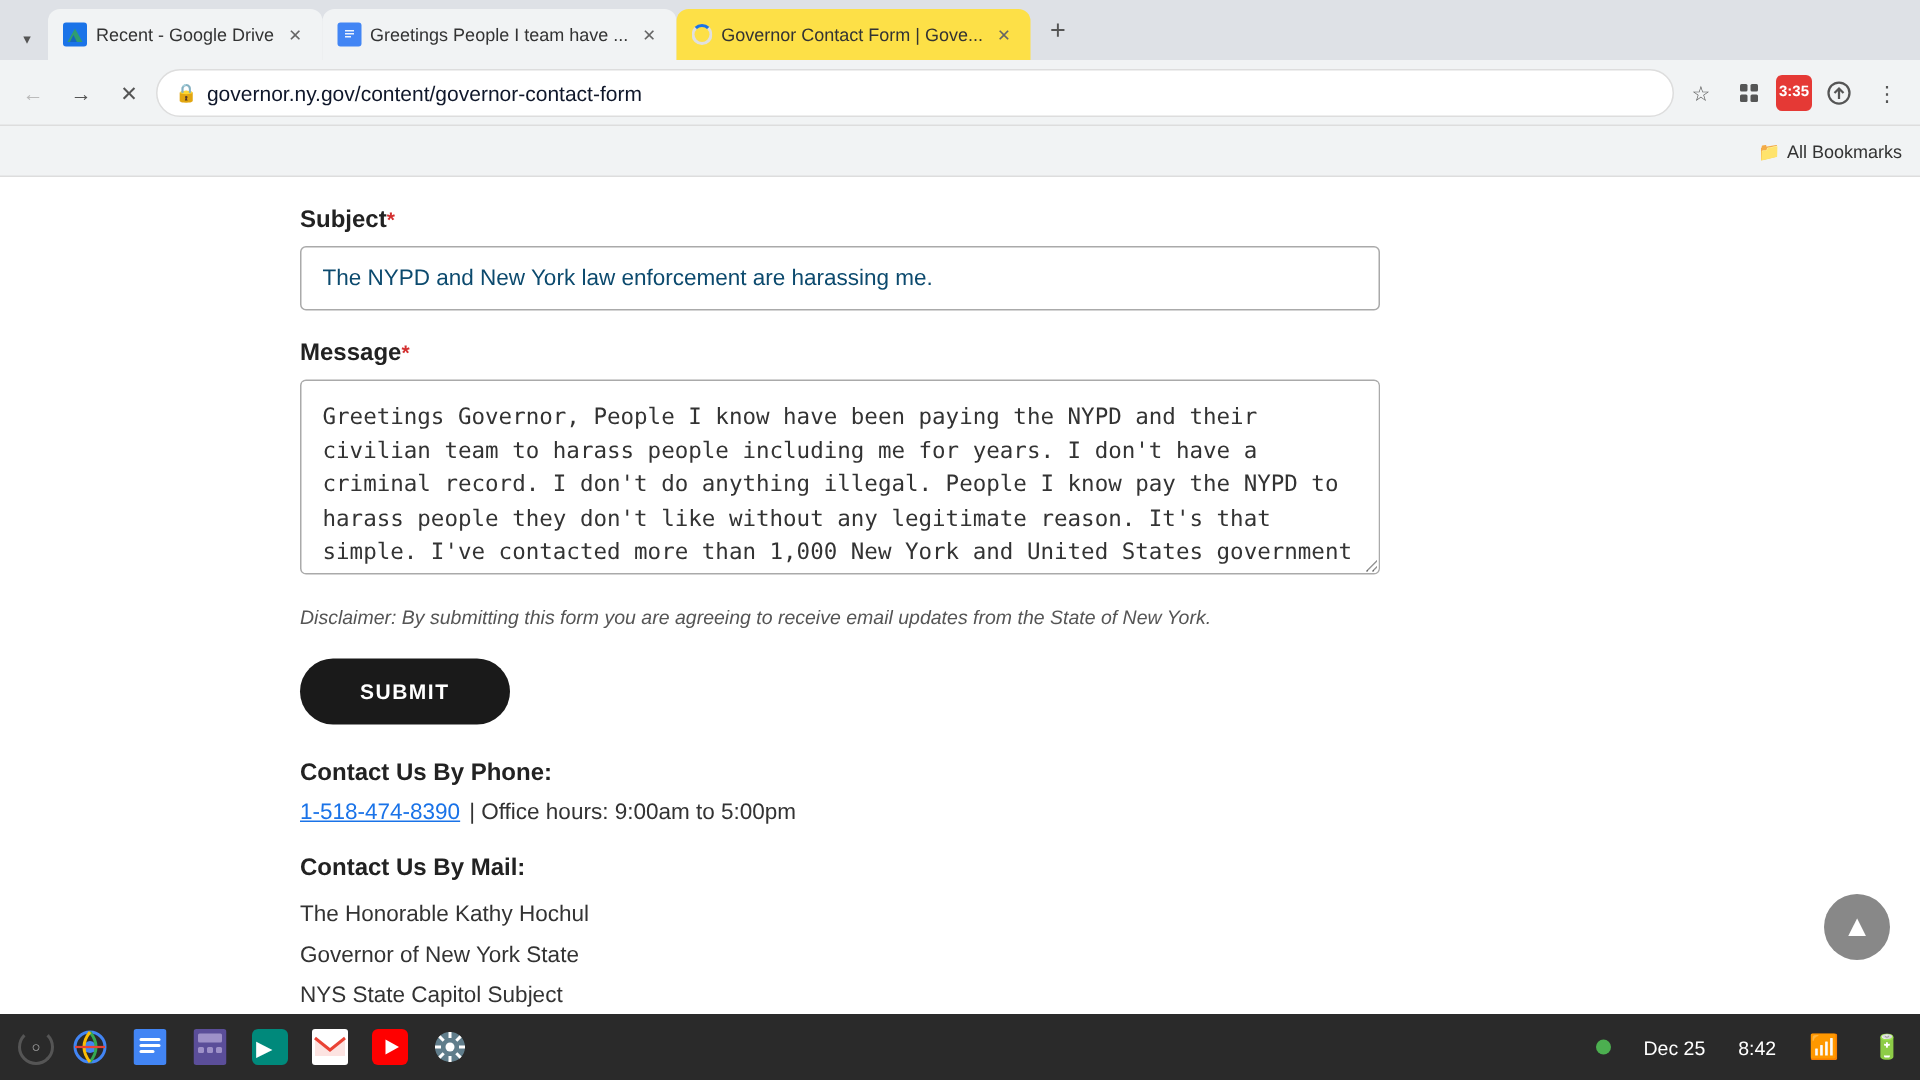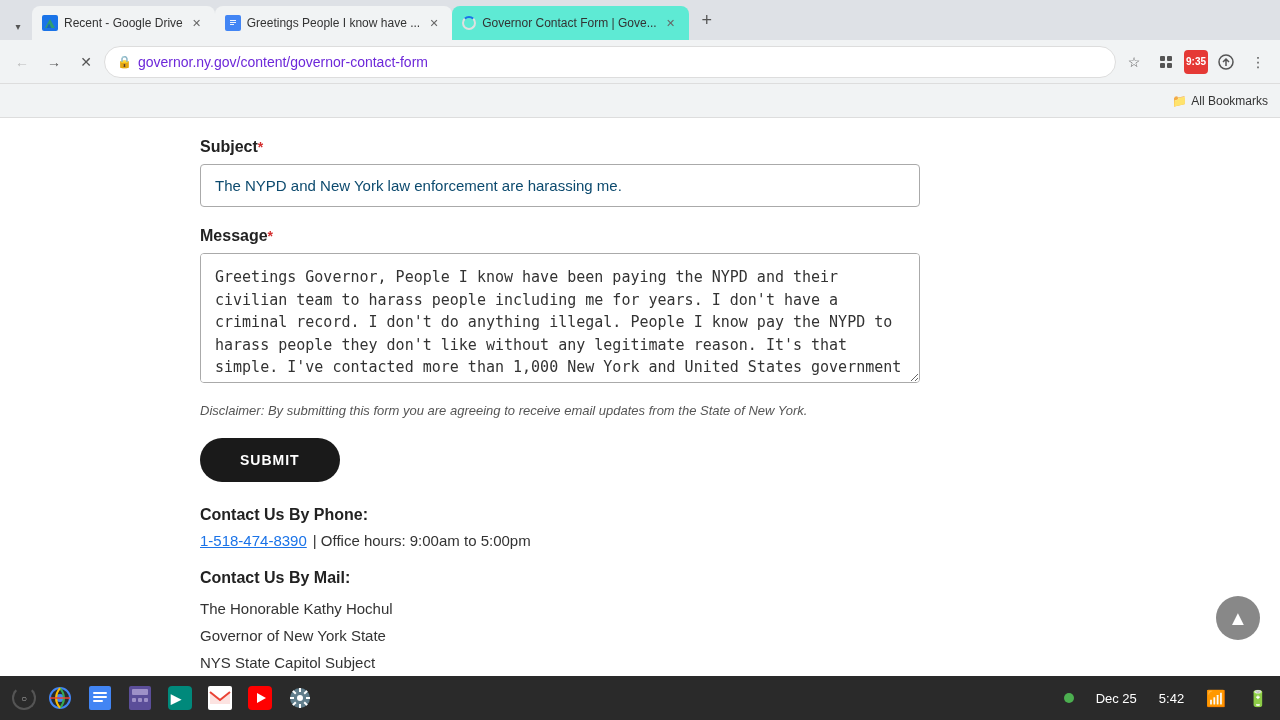--- a/index.html
+++ b/index.html
@@ -4,38 +4,38 @@
   <style>
     * { margin: 0; padding: 0; box-sizing: border-box; }
     body { font-family: Arial, sans-serif; background: #fff; overflow: hidden; width: 1280px; height: 720px; }
 
     
     .browser-outer { width: 1280px; height: 720px; display: flex; flex-direction: column; background: #f1f3f4; }
 
     
     .tab-bar { height: 40px; background: #dee1e6; display: flex; align-items: flex-end; padding: 0 8px; gap: 0; }
     .tab { height: 34px; min-width: 160px; max-width: 240px; background: #f1f3f4; border-radius: 8px 8px 0 0; display: flex; align-items: center; padding: 0 10px; gap: 6px; font-size: 12px; color: #333; cursor: pointer; position: relative; }
-    .tab.active { background: #5eead4; }
+    .tab.active { background: #fde047; }
     .tab-favicon { width: 16px; height: 16px; border-radius: 2px; flex-shrink: 0; }
     .tab-favicon.google-drive { background: #1a73e8; display: flex; align-items: center; justify-content: center; }
     .tab-favicon.docs { background: #4285f4; display: flex; align-items: center; justify-content: center; }
     .tab-favicon.loading { border: 2px solid #ccc; border-top-color: #1a73e8; border-radius: 50%; animation: spin 1s linear infinite; }
     @keyframes spin { to { transform: rotate(360deg); } }
     .tab-title { flex: 1; overflow: hidden; text-overflow: ellipsis; white-space: nowrap; font-size: 12px; }
     .tab-close { width: 16px; height: 16px; border-radius: 50%; display: flex; align-items: center; justify-content: center; font-size: 11px; color: #666; cursor: pointer; flex-shrink: 0; }
     .tab-new { width: 28px; height: 28px; border-radius: 50%; display: flex; align-items: center; justify-content: center; font-size: 18px; color: #555; cursor: pointer; margin-left: 4px; align-self: center; }
     .tab-strip-dropdown { width: 20px; height: 28px; display: flex; align-items: center; justify-content: center; color: #555; font-size: 10px; cursor: pointer; margin-right: 4px; }
 
     
     .toolbar { height: 44px; background: #f1f3f4; display: flex; align-items: center; padding: 0 8px; gap: 4px; border-bottom: 1px solid #ddd; }
     .toolbar-btn { width: 28px; height: 28px; border-radius: 50%; border: none; background: transparent; display: flex; align-items: center; justify-content: center; cursor: pointer; color: #555; font-size: 14px; }
     .toolbar-btn.disabled { color: #bbb; cursor: default; }
     .address-bar { flex: 1; height: 32px; border-radius: 16px; background: #fff; border: 1px solid #ddd; display: flex; align-items: center; padding: 0 12px; font-size: 14px; color: #333; gap: 6px; }
     .address-bar .lock-icon { color: #555; font-size: 12px; }
-    .address-bar .url-text { flex: 1; font-size: 14px; color: #6d28d9; }
+    .address-bar .url-text { flex: 1; font-size: 14px; color: #0f172a; }
     .toolbar-right { display: flex; align-items: center; gap: 4px; }
 
     
     .bookmarks-bar { height: 34px; background: #f1f3f4; display: flex; align-items: center; padding: 0 12px; border-bottom: 1px solid #ddd; justify-content: flex-end; }
     .bookmarks-btn { display: flex; align-items: center; gap: 4px; font-size: 12px; color: #333; cursor: pointer; }
 
     
     .page-content { flex: 1; background: #fff; overflow: hidden; padding: 20px 12px; }
     .page-inner { max-width: 960px; margin: 0 auto; padding: 0 40px; }
 
@@ -89,21 +89,21 @@
 
     <div class="tab">
       <div class="tab-favicon docs">
         <svg width="10" height="12" viewBox="0 0 10 12">
             <rect width="10" height="12" rx="1" fill="#4285f4"></rect>
             <rect x="2" y="3" width="6" height="1" fill="white" opacity="0.9"></rect>
             <rect x="2" y="5" width="6" height="1" fill="white" opacity="0.9"></rect>
             <rect x="2" y="7" width="4" height="1" fill="white" opacity="0.9"></rect>
           </svg>
       </div>
-      <span class="tab-title">Greetings People I know have ...</span>
+      <span class="tab-title">Greetings People I team have ...</span>
       <span class="tab-close">✕</span>
     </div>
 
     <div class="tab active">
       <div class="tab-favicon loading" style="width:14px;height:14px;border:2px solid #e0e0e0;border-top-color:#1a73e8;border-radius:50%;animation:spin 1s linear infinite;"></div>
       <span class="tab-title">Governor Contact Form | Gove...</span>
       <span class="tab-close">✕</span>
     </div>
 
     <div class="tab-new">+</div>
@@ -124,21 +124,21 @@
       <button class="toolbar-btn">
         <svg width="16" height="16" viewBox="0 0 16 16">
             <rect x="2" y="2" width="5" height="5" rx="1" fill="#555"></rect>
             <rect x="9" y="2" width="5" height="5" rx="1" fill="#555"></rect>
             <rect x="2" y="9" width="5" height="5" rx="1" fill="#555"></rect>
             <rect x="9" y="9" width="5" height="5" rx="1" fill="#555"></rect>
           </svg>
       </button>
 
       <div style="display:flex;align-items:center;gap:4px;">
-        <button class="toolbar-btn" style="background:#e53935;border-radius:4px;width:24px;height:24px;color:#fff;font-size:10px;font-weight:bold;">9:35</button>
+        <button class="toolbar-btn" style="background:#e53935;border-radius:4px;width:24px;height:24px;color:#fff;font-size:10px;font-weight:bold;">3:35</button>
         <button class="toolbar-btn">
           <svg width="16" height="16" viewBox="0 0 16 16">
               <circle cx="8" cy="8" r="7" fill="none" stroke="#555" stroke-width="1.5"></circle>
               <path d="M5 8 L8 5 L11 8 M8 5 L8 12" fill="none" stroke="#555" stroke-width="1.5"></path>
             </svg>
         </button>
       </div>
       <button class="toolbar-btn">⋮</button>
     </div>
   </div>
@@ -263,21 +263,21 @@
             <circle cx="12" cy="12" r="10" fill="#607d8b"></circle>
             <circle cx="12" cy="12" r="3" fill="white"></circle>
             <path d="M12 2 L12 6 M12 18 L12 22 M2 12 L6 12 M18 12 L22 12 M4.9 4.9 L7.8 7.8 M16.2 16.2 L19.1 19.1 M19.1 4.9 L16.2 7.8 M7.8 16.2 L4.9 19.1" stroke="white" stroke-width="2"></path>
           </svg>
       </div>
     </div>
 
     <div class="taskbar-right">
       <div class="taskbar-status-dot"></div>
       <span>Dec 25</span>
-      <span>5:42</span>
+      <span>8:42</span>
 
       <span style="font-size:16px;">📶</span>
 
       <span style="font-size:16px;">🔋</span>
     </div>
   </div>
 
 </div>
 
 </body></html>

